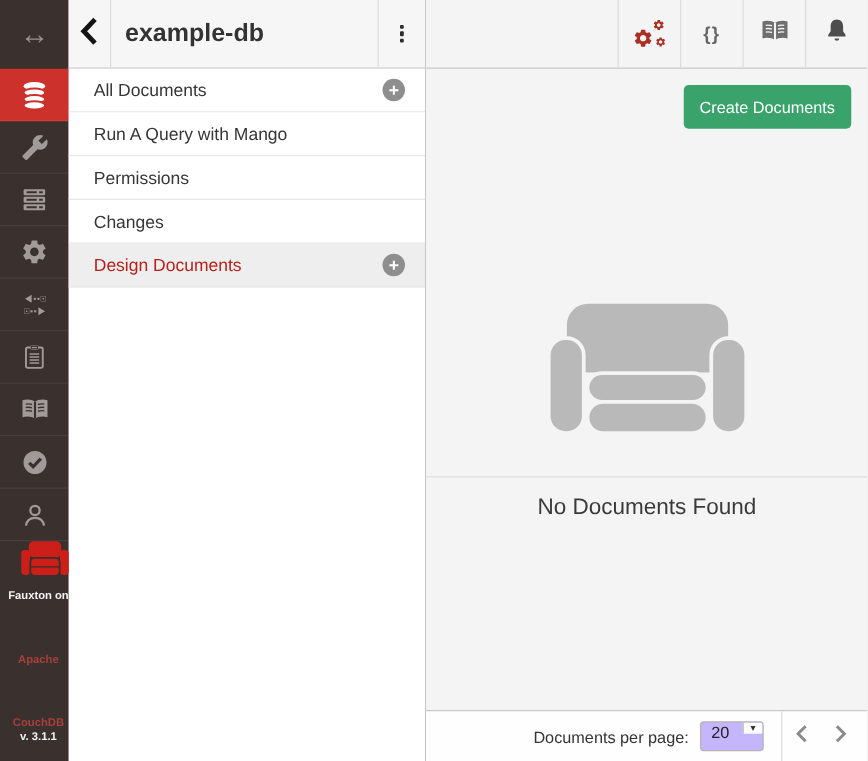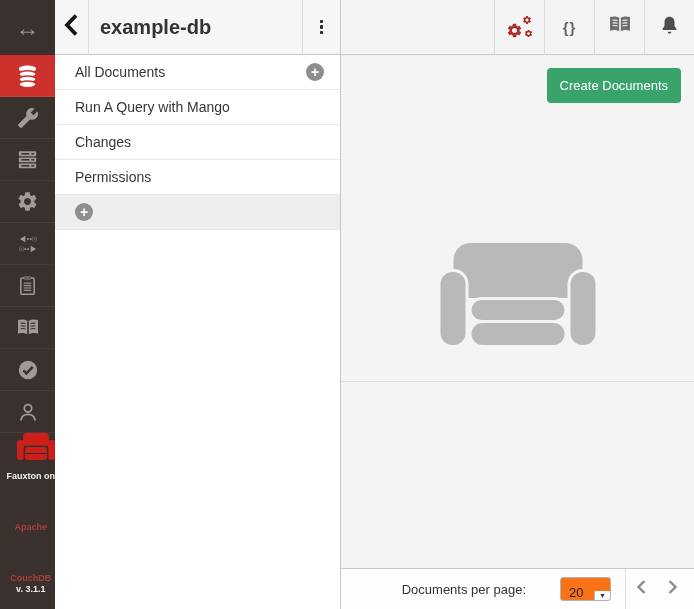--- a/index.html
+++ b/index.html
@@ -114,24 +114,23 @@
     position:absolute; top:340px; left:0; right:0; text-align:center;
     font-size:18px; color:#3a3a3a;
   }
 
   .main-footer {
     height:41px; flex:none; background:#fefefe; border-top:1px solid #c9c9c9;
     display:flex; align-items:center; justify-content:flex-end;
   }
   .pp-label { font-size:13px; color:#333; margin-right:9px; }
   .select {
-    display:flex; align-items:flex-end; height:24px; background:#f97316;
+    display:flex; align-items:flex-start; height:24px; background:#c4b5fd;
     border:1px solid #b3b3b3; border-radius:3px; cursor:pointer; overflow:hidden;
     margin-right:14px;
-    margin-left:25px;
   }
   .select-value { width:33px; display:flex; align-items:center; padding-left:8px; font-size:13px; color:#222; }
   .select-arrow {
     width:16px; border-left:1px solid #b3b3b3; display:flex; align-items:center;
     justify-content:center; font-size:8px; color:#333; background:#fdfdfd;
   }
   .footer-sep { align-self:stretch; border-left:1px solid #ddd; }
   .page-btn {
     width:31px; align-self:stretch; display:flex; align-items:center; justify-content:center;
     cursor:pointer; color:#8a8a8a;
@@ -298,26 +297,27 @@
 
     <ul class="menu">
       <li class="menu-row">
         <span>All Documents</span>
         <span class="add-circle">+</span>
       </li>
       <li class="menu-row">
         <span>Run A Query with Mango</span>
       </li>
       <li class="menu-row">
+        <span>Permissions</span>
+      </li>
+      <li class="menu-row">
         <span>Changes</span>
       </li>
-      <li class="menu-row">
-        <span>Permissions</span>
-      </li>
       <li class="menu-row active">
+        <span>Design Documents</span>
         <span class="add-circle">+</span>
       </li>
     </ul>
   </section>
 
   <section class="main">
     <header class="main-header">
       <div class="hicon red">
         <span class="gears-wrap">
           <svg class="gear-big" width="17" height="17" viewBox="0 0 24 24">
@@ -365,20 +365,21 @@
 
       <div class="couch">
         <div class="part c-back"></div>
         <div class="part c-arm-l"></div>
         <div class="part c-arm-r"></div>
         <div class="part c-cush1"></div>
         <div class="part c-cush2"></div>
       </div>
 
       <div class="body-divider"></div>
+      <div class="empty-msg">No Documents Found</div>
     </div>
 
     <footer class="main-footer">
       <span class="pp-label">Documents per page:</span>
       <div class="select">
         <span class="select-value">20</span>
         <span class="select-arrow">▾</span>
       </div>
       <div class="footer-sep"></div>
       <div class="page-btn">

